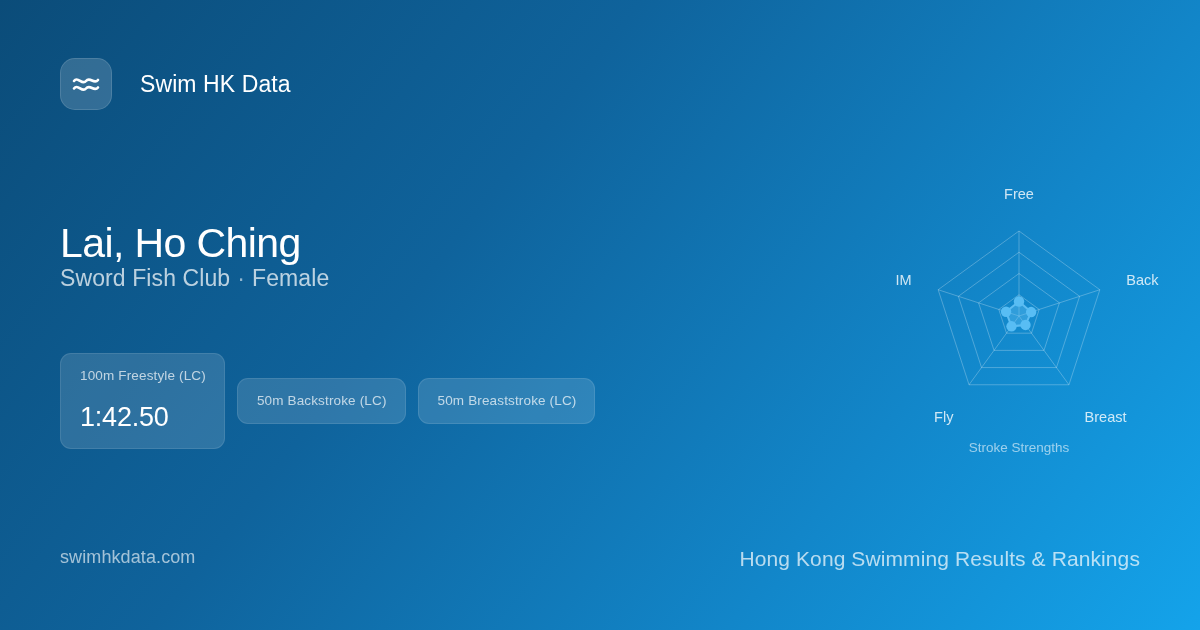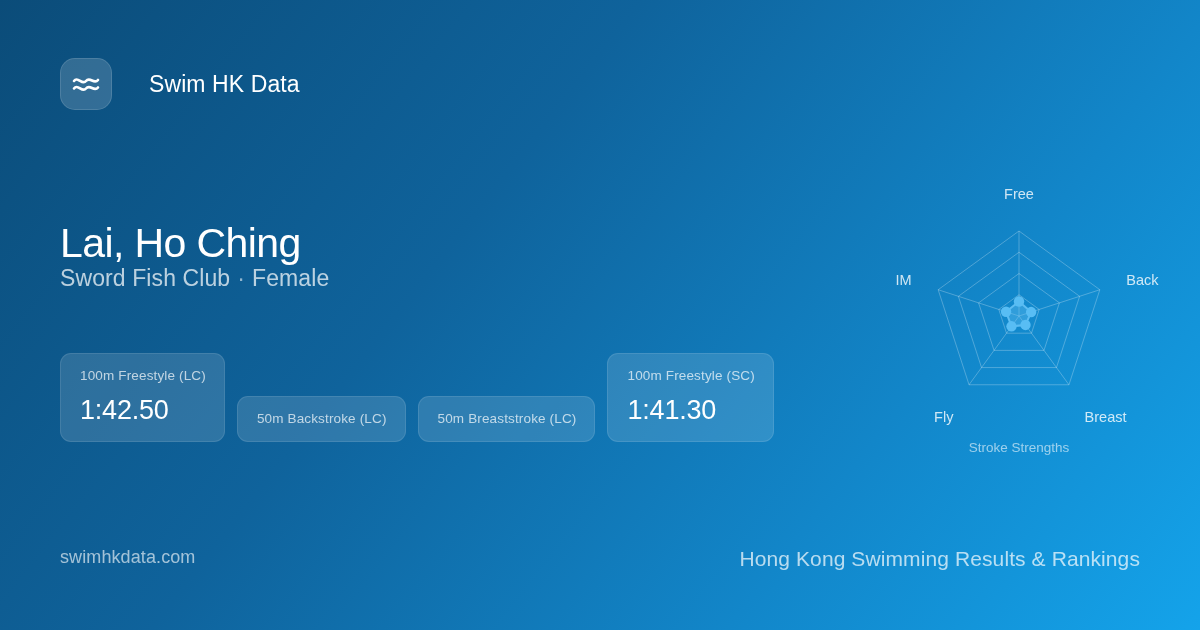--- a/index.html
+++ b/index.html
@@ -8,21 +8,21 @@
     font-family: "Liberation Sans", sans-serif;
     background: linear-gradient(128deg, #0b4c79 0%, #0f639c 38%, #1286c9 72%, #14a3ea 100%);
     position: relative;
     overflow: hidden;
     -webkit-font-smoothing: antialiased;
   }
 
   
   .header {
     position:absolute; left:60px; top:58px;
-    display:flex; align-items:center; gap:37px;
+    display:flex; align-items:center; gap:28px;
   }
   .logo-badge {
     width:52px; height:52px; border-radius:15px;
     background: rgba(255,255,255,0.16);
     border: 1px solid rgba(255,255,255,0.13);
     display:flex; align-items:center; justify-content:center;
   }
   .logo-badge svg { display:block; }
   .brand-name {
     font-size:23px; color:#ffffff; font-weight:400;
@@ -37,36 +37,36 @@
   }
   .athlete-meta {
     font-size:23px; font-weight:400; color:rgba(255,255,255,0.72);
     letter-spacing:0.1px; white-space:nowrap;
   }
   .meta-dot { padding:0 7px; color:rgba(255,255,255,0.55); }
 
   
   .stats {
     position:absolute; left:60px; top:353px;
-    display:flex; gap:12px; align-items:flex-end;
+    display:flex; gap:12px; align-items:center;
   }
   .stat-card {
     background: rgba(255,255,255,0.135);
     border: 1px solid rgba(255,255,255,0.10);
     border-radius:11px;
     padding:14px 18px 15px 19px;
     min-width:96px;
     display:flex; flex-direction:column; justify-content:center;
   }
   .stat-label {
     font-size:13.5px; color:rgba(255,255,255,0.70);
     white-space:nowrap; letter-spacing:0.15px;
   }
   .stat-value {
-    margin-top:12px;
+    margin-top:19px;
     font-size:27px; font-weight:400; color:#ffffff;
     letter-spacing:-0.2px; white-space:nowrap;
   }
 
   
   .radar-wrap { position:absolute; left:869px; top:160px; width:300px; height:310px; }
   .radar-wrap svg { display:block; overflow:visible; }
   .radar-grid-line { fill:none; stroke:rgba(255,255,255,0.26); stroke-width:1; }
   .radar-spoke { stroke:rgba(255,255,255,0.26); stroke-width:1; }
   .radar-area { fill:rgba(96,190,242,0.40); stroke:#5ebdf2; stroke-width:2; stroke-linejoin:round; }
@@ -115,24 +115,20 @@
   <div class="stat-card">
     <div class="stat-label">100m Freestyle (LC)</div>
     <div class="stat-value">1:42.50</div>
   </div>
   <div class="stat-card">
     <div class="stat-label">50m Backstroke (LC)</div>
   </div>
   <div class="stat-card">
     <div class="stat-label">50m Breaststroke (LC)</div>
   </div>
-  <div class="stat-card">
-    <div class="stat-label">100m Freestyle (SC)</div>
-    <div class="stat-value">1:41.30</div>
-  </div>
 </div>
 
 <div class="radar-wrap">
   <svg width="300" height="310" viewBox="0 0 300 310">
     <g id="radar-rings">
         <polygon points="150.00,71.00 230.84,129.73 199.96,224.77 100.04,224.77 69.16,129.73" class="radar-grid-line"></polygon>
         <polygon points="150.00,92.25 210.63,136.30 187.47,207.57 112.53,207.57 89.37,136.30" class="radar-grid-line"></polygon>
         <polygon points="150.00,113.50 190.42,142.87 174.98,190.38 125.02,190.38 109.58,142.87" class="radar-grid-line"></polygon>
         <polygon points="150.00,134.75 170.21,149.43 162.49,173.19 137.51,173.19 129.79,149.43" class="radar-grid-line"></polygon>
       </g>

